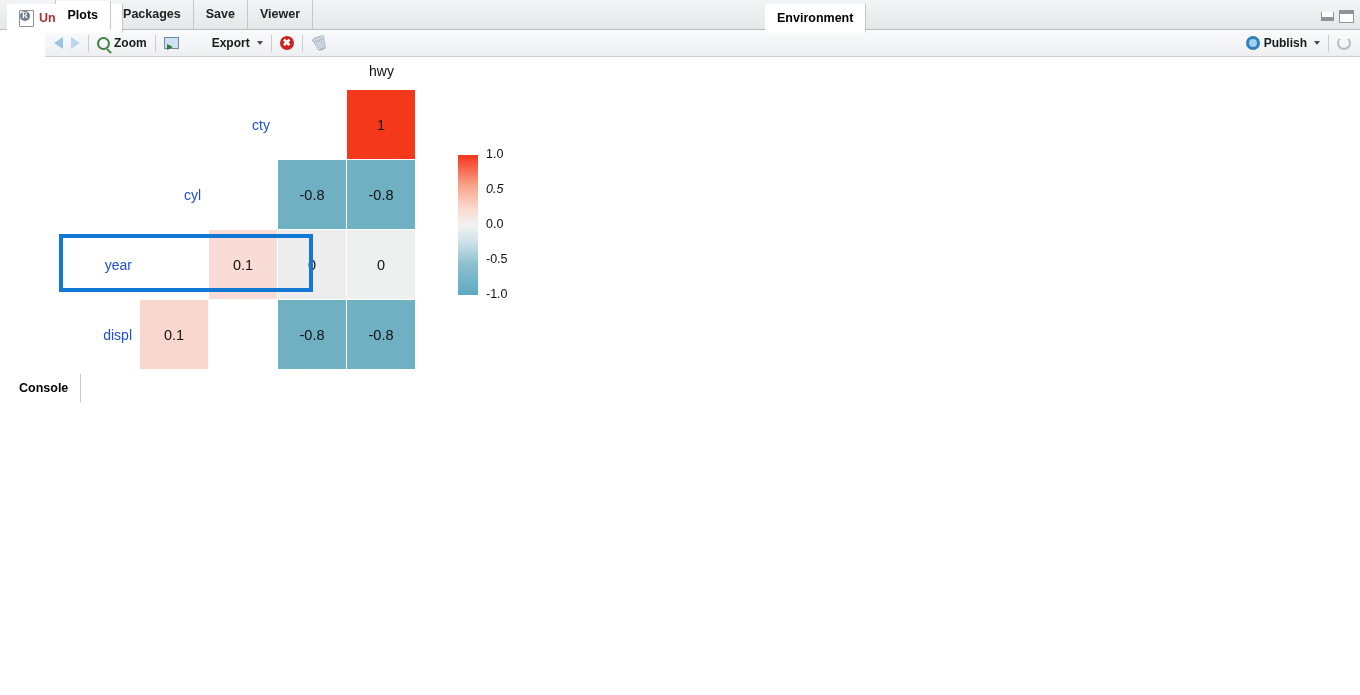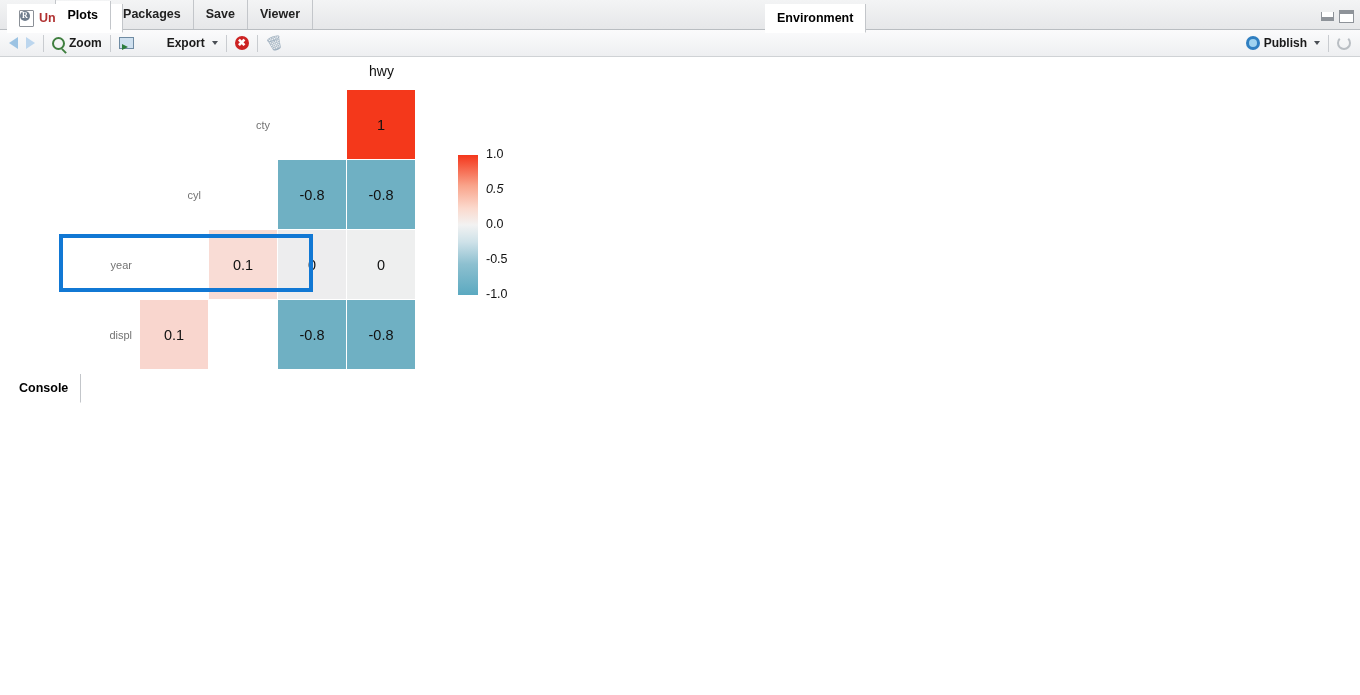--- a/index.html
+++ b/index.html
@@ -40,20 +40,21 @@
             border-left-width:1.5px; background: #fff; position: relative;}
   .wc-min::after{content:"";position:absolute;left:0;right:0;bottom:0;height:3px;background:#8e9399;}
   .wc-max { width: 15px; height: 13px; border: 1.5px solid #8e9399; background:#fff;}
   .wc-max::before{content:"";display:block;height:3px;background:#8e9399;}
 
   .toolbar {
     height: 27px; background: linear-gradient(#fbfbfc,#eeeff1);
     border-bottom: 1px solid #cfd2d5;
     display: flex; align-items: center; padding: 0 5px; gap: 0;
     font-size: 12px;
+    margin-left: 45px;
   }
   .tb-item { display: flex; align-items: center; gap: 4px; padding: 1px 4px; cursor: default;
              white-space: nowrap; border-radius: 2px;}
   .tb-sep { width: 1px; height: 17px; background: #c9ccd0; margin: 0 4px; }
   .spacer { flex: 1 1 auto; }
   .caret { width: 0; height: 0; border-left: 3.5px solid transparent; border-right: 3.5px solid transparent;
            border-top: 4.5px solid #4a4f55; margin-left: 3px; }
 
   
   #source-pane { left: 4px; top: 2px; width: 750px; height: 364px; }
@@ -153,21 +154,21 @@
   .del-ico{width:14px;height:14px;border-radius:50%;background:#cc2222;color:#fff;
       font:bold 10px/14px "Liberation Sans",sans-serif;text-align:center;}
   .publish-ico{width:14px;height:14px;border-radius:50%;background:#2f7fc1;position:relative;}
   .publish-ico::after{content:"";position:absolute;left:3px;top:3px;width:8px;height:8px;
       border-radius:50%;background:#9fd3f0;}
 
   
   .hm-cell { position: absolute; display:flex; align-items:center; justify-content:center;
       font-size: 14.5px; color: #111; font-family:"Liberation Sans", sans-serif;}
   .hm-label { position:absolute; display:flex; align-items:center; justify-content:flex-end;
-      font-size: 11px; color:#737373;}
+      font-size: 14px; color:#1d4ed8;}
   .hm-toplabel{ position:absolute; display:flex; align-items:center; justify-content:center;
       font-size: 14px; color:#111;}
   .legend-bar { position:absolute; width: 20px; border: 0; }
   .legend-tick { position:absolute; font-size: 12.5px; color:#111; }
 </style>
 </head>
 <body>
 
 <div id="app">
 

